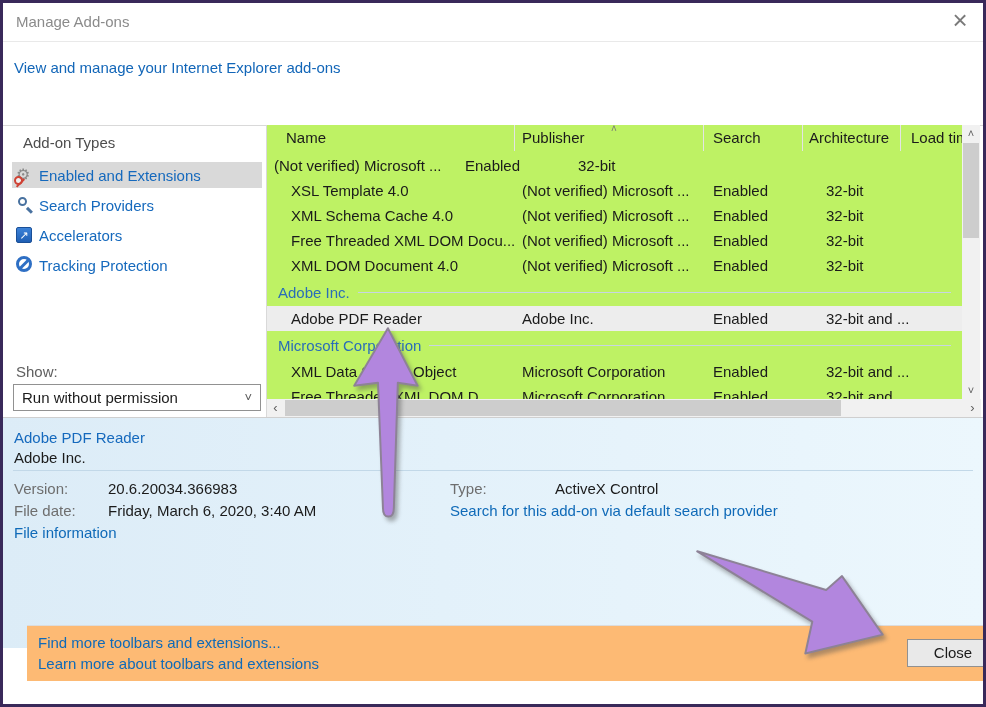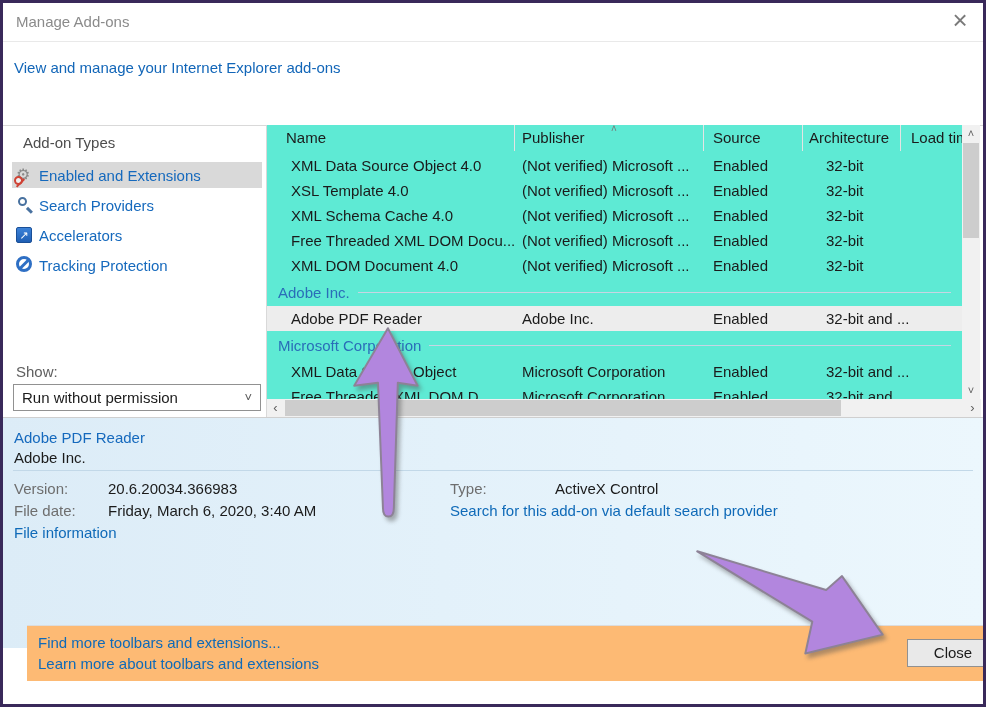--- a/index.html
+++ b/index.html
@@ -48,21 +48,21 @@
     background:#2e6fc4; transform:rotate(45deg); }
 
   .show-label { position:absolute; left:13px; top:237px; color:#5f5f5f; }
   .dropdown { position:absolute; left:10px; top:258px; width:248px; height:27px;
     background:#fff; border:1px solid #919191; display:flex; align-items:center; padding:0 8px; }
   .dropdown .dd-text { flex:1; color:#1b1b1b; }
   .dropdown .dd-chev { color:#5a5a5a; font-size:13px; }
 
   
   .table { position:absolute; left:263px; top:122px; width:714px; height:292px;
-    border-left:1px solid #d9d9d9; background:#5eead4; }
+    border-left:1px solid #d9d9d9; background:#bef264; }
   .thead { position:absolute; left:0; top:0; width:696px; height:26px; display:flex; }
   .th { height:26px; line-height:26px; color:#1b1b1b; border-right:1px solid #e4e4e4;
     overflow:hidden; white-space:nowrap; flex:none; }
   .th-name { width:248px; padding-left:19px; }
   .th-pub  { width:189px; padding-left:7px; }
   .th-stat { width:99px;  padding-left:9px; }
   .th-arch { width:98px;  padding-left:6px; }
   .th-load { width:62px;  padding-left:10px; border-right:none; }
   .sort-caret { position:absolute; left:344px; top:-2px; font-size:10px; color:#777; }
 
@@ -159,30 +159,29 @@
     <div class="dropdown">
       <span class="dd-text">Run without permission</span>
       <span class="dd-chev">˅</span>
     </div>
   </div>
 
   <div class="table">
     <div class="thead">
       <div class="th th-name">Name</div>
       <div class="th th-pub">Publisher</div>
-      <div class="th th-stat">Source</div>
+      <div class="th th-stat">Search</div>
       <div class="th th-arch">Architecture</div>
       <div class="th th-load">Load time</div>
     </div>
     <div class="sort-caret">˄</div>
 
     <div class="rows-viewport">
       <div class="spacer2"></div>
       <div class="trow">
-        <span class="td td-name">XML Data Source Object 4.0</span>
         <span class="td td-pub">(Not verified) Microsoft ...</span>
         <span class="td td-stat">Enabled</span>
         <span class="td td-arch">32-bit</span>
       </div>
       <div class="trow">
         <span class="td td-name">XSL Template 4.0</span>
         <span class="td td-pub">(Not verified) Microsoft ...</span>
         <span class="td td-stat">Enabled</span>
         <span class="td td-arch">32-bit</span>
       </div>

